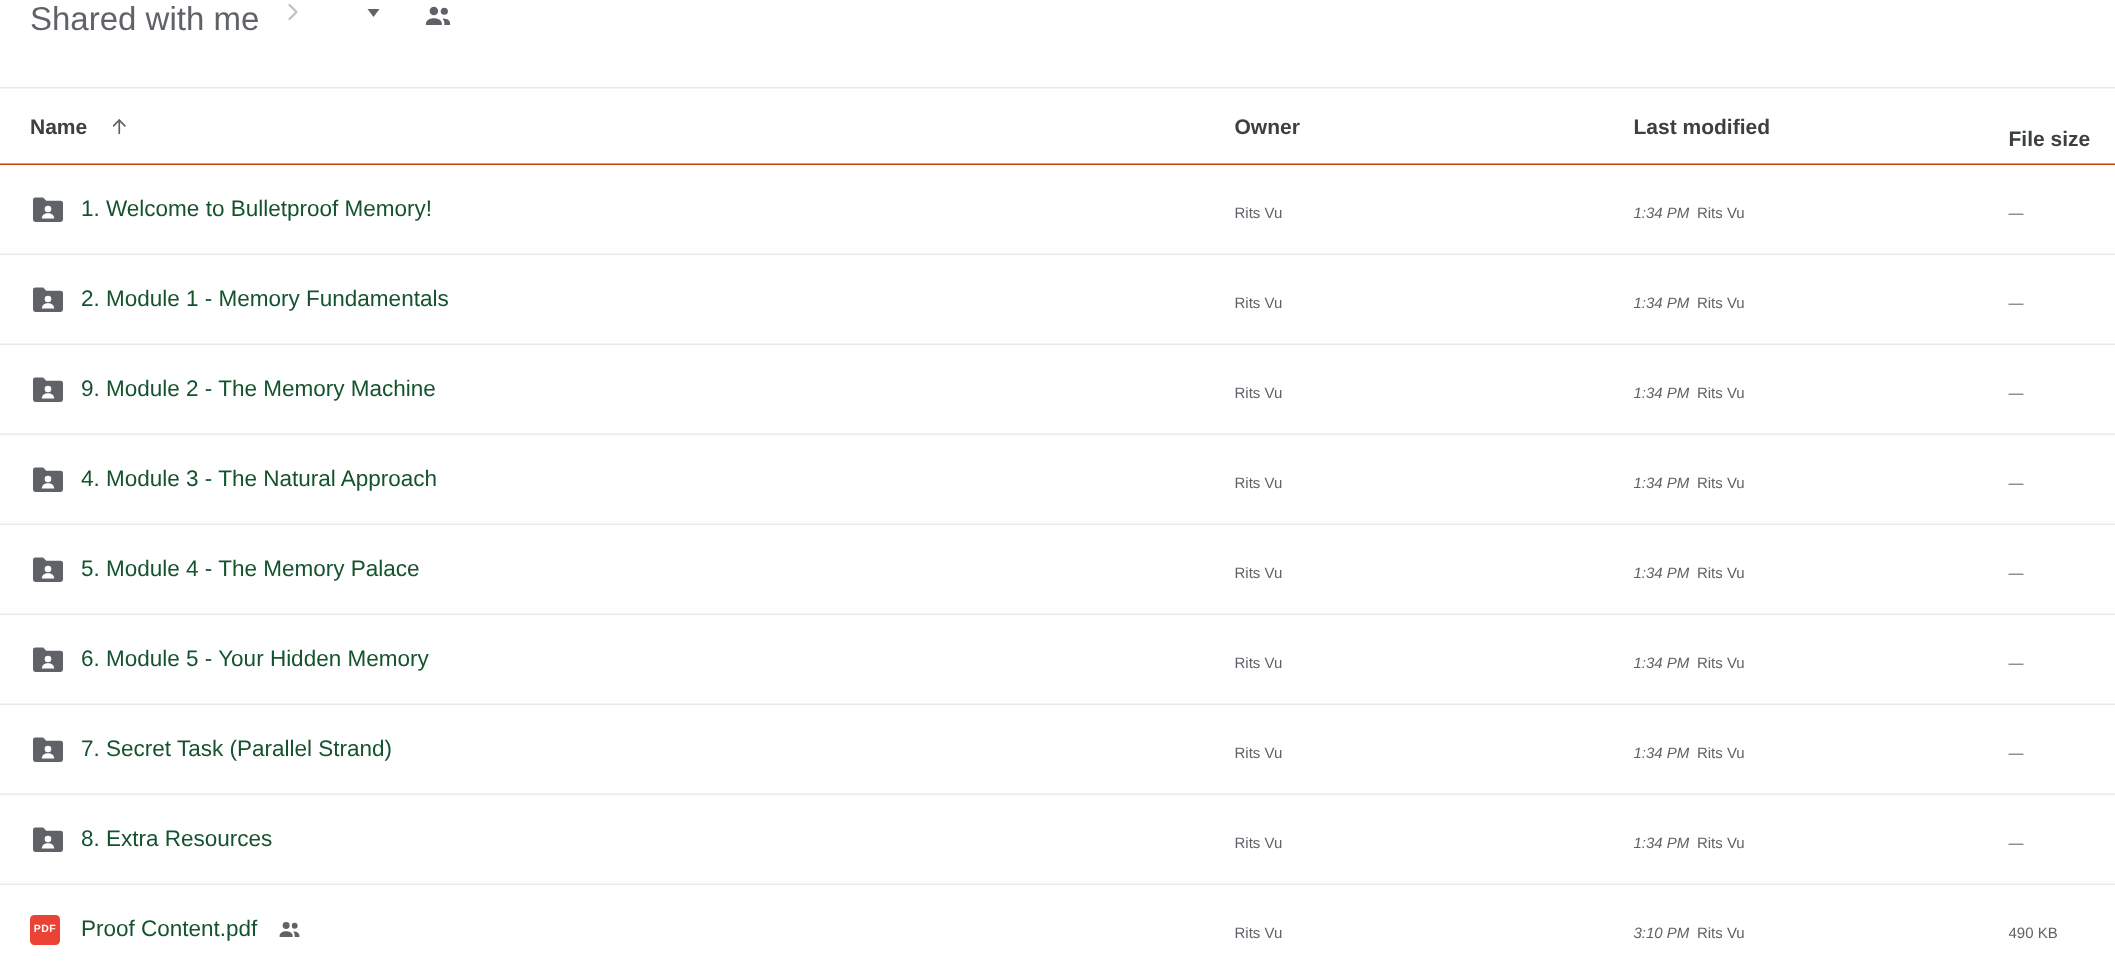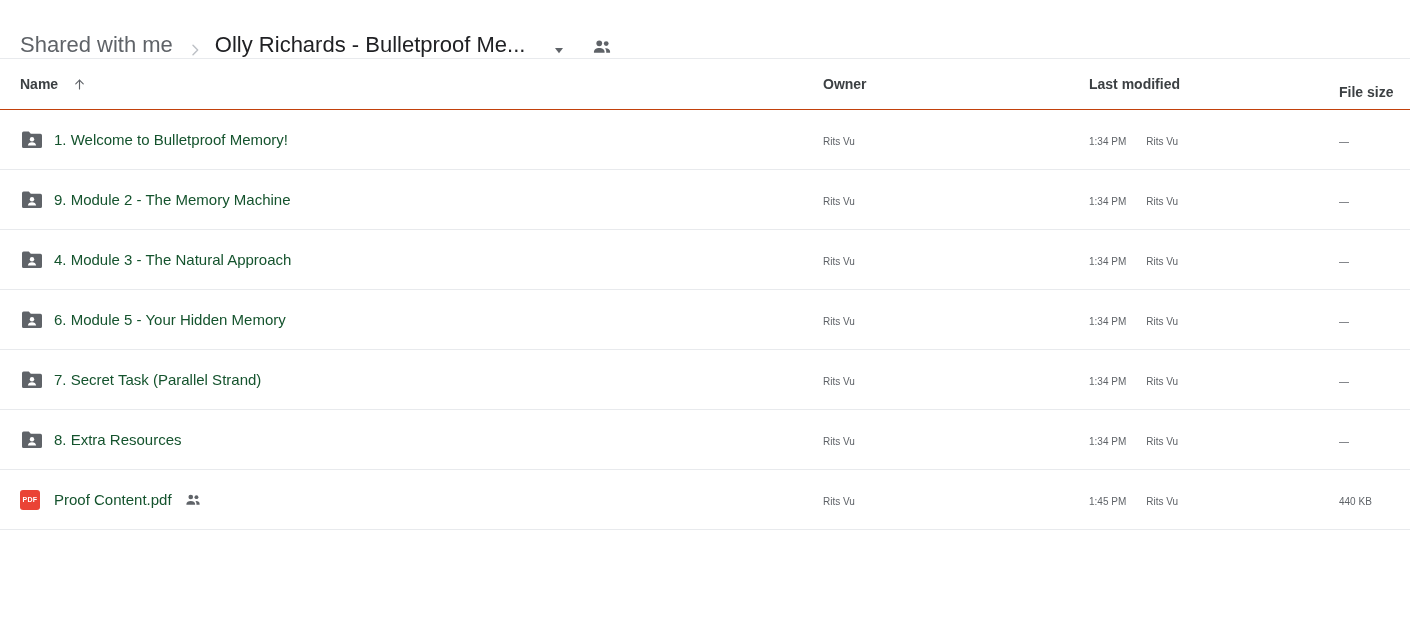--- a/index.html
+++ b/index.html
@@ -13,21 +13,21 @@
     overflow: hidden;
     font-family: "Liberation Sans", sans-serif;
     color: #3c4043;
     -webkit-font-smoothing: antialiased;
   }
 
   
   .breadcrumb-bar {
     height: 58px;
     display: flex;
-    align-items: flex-end;
+    align-items: flex-start;
     padding: 0 0 0 20px;
     box-sizing: border-box;
     background: #ffffff;
   }
   .crumb {
     font-size: 22px;
     line-height: 26px;
     color: #5f6368;
     white-space: nowrap;
     letter-spacing: 0;
@@ -128,21 +128,21 @@
     align-items: center;
   }
   .owner-cell   { padding-left: 17px !important; }
   .modified-cell{ padding-left: 15px !important; }
   .size-cell    { padding-left: 15px !important; }
   .cell-text {
     font-size: 10px;
     color: #5f6368;
     white-space: nowrap;
   }
-  .mod-time { margin-right: 20px; }
+  .mod-time { margin-right: 5px; font-style: italic; }
 
   
   .pdf-badge {
     width: 20px;
     height: 20px;
     border-radius: 3px;
     background: #ea4335;
     display: flex;
     align-items: center;
     justify-content: center;
@@ -158,21 +158,20 @@
 
 <div class="breadcrumb-bar">
   <span class="crumb">Shared with me</span>
 
   <span class="crumb-sep">
     <svg width="16" height="16" viewBox="0 0 24 24" fill="none" stroke="#bdc1c6" stroke-width="2.2" stroke-linecap="round" stroke-linejoin="round">
       <polyline points="9 5 16 12 9 19"></polyline>
     </svg>
   </span>
 
-  <span class="crumb current">Olly Richards - Bulletproof Me...</span>
 
   <span class="crumb-caret">
     <svg width="16" height="16" viewBox="0 0 24 24">
       <path d="M6 9 L18 9 L12 17 Z" fill="#5f6368"></path>
     </svg>
   </span>
 
   <span class="crumb-people">
     <svg width="22" height="22" viewBox="0 0 24 24" fill="#5f6368">
       <circle cx="9" cy="8" r="3.1"></circle>
@@ -241,38 +240,72 @@
       <tr>
         <td>
           <div class="name-cell-inner">
             <span class="file-icon">
               <svg width="24" height="20" viewBox="0 0 24 20">
                 <path d="M2 3.2a1.6 1.6 0 0 1 1.6-1.6h5.2l2 2.2h9.6A1.6 1.6 0 0 1 22 5.4v11A1.6 1.6 0 0 1 20.4 18H3.6A1.6 1.6 0 0 1 2 16.4z" fill="#5f6368"></path>
                 <circle cx="12" cy="9.3" r="2.2" fill="#ffffff"></circle>
                 <path d="M7.9 15.6c0-2.2 1.9-3.4 4.1-3.4s4.1 1.2 4.1 3.4z" fill="#ffffff"></path>
               </svg>
             </span>
+            <span class="name-text">2. Module 1 - Memory Fundamentals</span>
+          </div>
+        </td>
+        <td class="owner-cell"><span class="cell-text">Rits Vu</span></td>
+        <td class="modified-cell"><span class="cell-text mod-time">1:34 PM</span><span class="cell-text">Rits Vu</span></td>
+        <td class="size-cell"><span class="cell-text">—</span></td>
+      </tr>
+      <tr>
+        <td>
+          <div class="name-cell-inner">
+            <span class="file-icon">
+              <svg width="24" height="20" viewBox="0 0 24 20">
+                <path d="M2 3.2a1.6 1.6 0 0 1 1.6-1.6h5.2l2 2.2h9.6A1.6 1.6 0 0 1 22 5.4v11A1.6 1.6 0 0 1 20.4 18H3.6A1.6 1.6 0 0 1 2 16.4z" fill="#5f6368"></path>
+                <circle cx="12" cy="9.3" r="2.2" fill="#ffffff"></circle>
+                <path d="M7.9 15.6c0-2.2 1.9-3.4 4.1-3.4s4.1 1.2 4.1 3.4z" fill="#ffffff"></path>
+              </svg>
+            </span>
             <span class="name-text">9. Module 2 - The Memory Machine</span>
           </div>
         </td>
         <td class="owner-cell"><span class="cell-text">Rits Vu</span></td>
         <td class="modified-cell"><span class="cell-text mod-time">1:34 PM</span><span class="cell-text">Rits Vu</span></td>
         <td class="size-cell"><span class="cell-text">—</span></td>
       </tr>
       <tr>
         <td>
           <div class="name-cell-inner">
             <span class="file-icon">
               <svg width="24" height="20" viewBox="0 0 24 20">
                 <path d="M2 3.2a1.6 1.6 0 0 1 1.6-1.6h5.2l2 2.2h9.6A1.6 1.6 0 0 1 22 5.4v11A1.6 1.6 0 0 1 20.4 18H3.6A1.6 1.6 0 0 1 2 16.4z" fill="#5f6368"></path>
                 <circle cx="12" cy="9.3" r="2.2" fill="#ffffff"></circle>
                 <path d="M7.9 15.6c0-2.2 1.9-3.4 4.1-3.4s4.1 1.2 4.1 3.4z" fill="#ffffff"></path>
               </svg>
             </span>
             <span class="name-text">4. Module 3 - The Natural Approach</span>
+          </div>
+        </td>
+        <td class="owner-cell"><span class="cell-text">Rits Vu</span></td>
+        <td class="modified-cell"><span class="cell-text mod-time">1:34 PM</span><span class="cell-text">Rits Vu</span></td>
+        <td class="size-cell"><span class="cell-text">—</span></td>
+      </tr>
+      <tr>
+        <td>
+          <div class="name-cell-inner">
+            <span class="file-icon">
+              <svg width="24" height="20" viewBox="0 0 24 20">
+                <path d="M2 3.2a1.6 1.6 0 0 1 1.6-1.6h5.2l2 2.2h9.6A1.6 1.6 0 0 1 22 5.4v11A1.6 1.6 0 0 1 20.4 18H3.6A1.6 1.6 0 0 1 2 16.4z" fill="#5f6368"></path>
+                <circle cx="12" cy="9.3" r="2.2" fill="#ffffff"></circle>
+                <path d="M7.9 15.6c0-2.2 1.9-3.4 4.1-3.4s4.1 1.2 4.1 3.4z" fill="#ffffff"></path>
+              </svg>
+            </span>
+            <span class="name-text">5. Module 4 - The Memory Palace</span>
           </div>
         </td>
         <td class="owner-cell"><span class="cell-text">Rits Vu</span></td>
         <td class="modified-cell"><span class="cell-text mod-time">1:34 PM</span><span class="cell-text">Rits Vu</span></td>
         <td class="size-cell"><span class="cell-text">—</span></td>
       </tr>
       <tr>
         <td>
           <div class="name-cell-inner">
             <span class="file-icon">
@@ -334,17 +367,17 @@
               <svg width="18" height="18" viewBox="0 0 24 24" fill="#5f6368">
                 <circle cx="9" cy="8" r="3.1"></circle>
                 <circle cx="16.6" cy="8.2" r="2.6"></circle>
                 <path d="M3.2 17.3c0-2.6 2.7-4.1 5.8-4.1s5.8 1.5 5.8 4.1v.9H3.2z"></path>
                 <path d="M16.2 13.4c2.6.1 4.6 1.4 4.6 3.6v1.2h-4.2v-1.4c0-1.3-.5-2.4-1.3-3.2z"></path>
               </svg>
             </span>
           </div>
         </td>
         <td class="owner-cell"><span class="cell-text">Rits Vu</span></td>
-        <td class="modified-cell"><span class="cell-text mod-time">1:45 PM</span><span class="cell-text">Rits Vu</span></td>
-        <td class="size-cell"><span class="cell-text">440 KB</span></td>
+        <td class="modified-cell"><span class="cell-text mod-time">3:10 PM</span><span class="cell-text">Rits Vu</span></td>
+        <td class="size-cell"><span class="cell-text">490 KB</span></td>
       </tr>
     </tbody>
 </table>
 
 </body></html>

